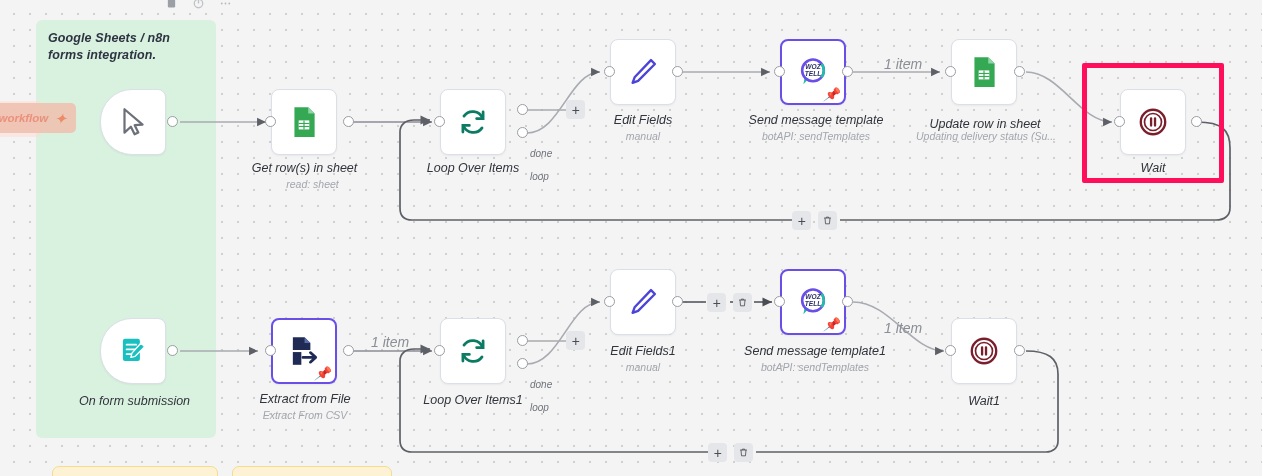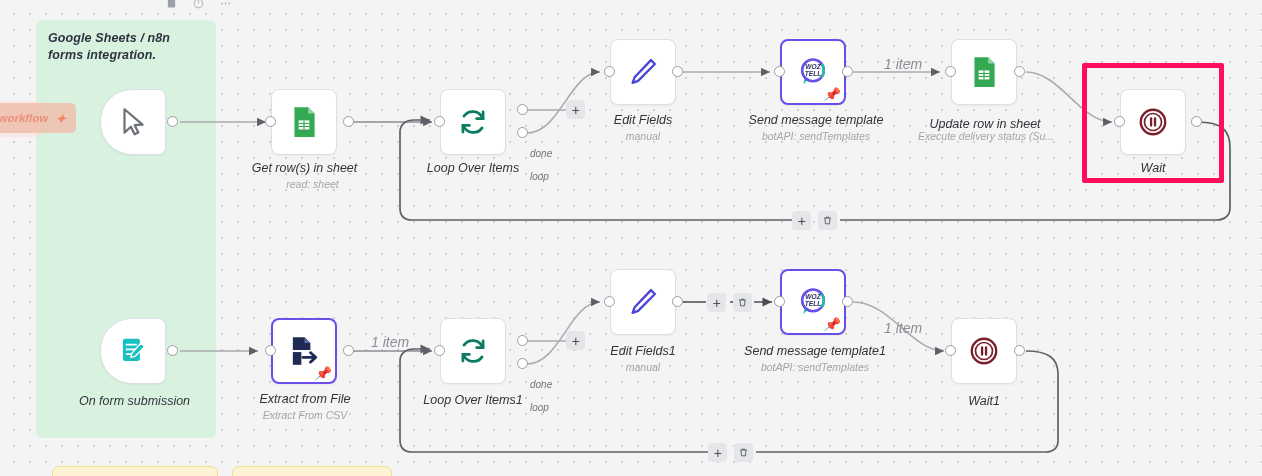--- a/index.html
+++ b/index.html
@@ -333,21 +333,21 @@
           <line x1="11" y1="17.4" x2="21" y2="17.4"></line>
           <line x1="11" y1="20.2" x2="21" y2="20.2"></line>
           <line x1="16" y1="14.5" x2="16" y2="23"></line>
         </g>
       </svg>
     </span>
   </div>
   <div class="port" style="left:945px; top:66px;"></div>
   <div class="port" style="left:1014px; top:66px;"></div>
   <div class="node-label" style="left:906px; top:116px; width:158px;">Update row in sheet</div>
-  <div class="node-sub" style="left:906px; top:130px; width:160px;">Execute delivery status (Su...</div>
+  <div class="node-sub" style="left:906px; top:130px; width:160px;">Updating delivery status (Su...</div>
 
   <div class="node" style="left:1120px; top:89px;">
     <span class="ico">
       <svg viewBox="0 0 32 32">
         <circle cx="16" cy="16" r="11.5" fill="none" stroke="#7b1e2b" stroke-width="2.2"></circle>
         <circle cx="16" cy="16" r="8" fill="none" stroke="#7b1e2b" stroke-width="1.6"></circle>
         <rect x="13.1" y="11.6" width="2.2" height="8.8" rx="1" fill="#7b1e2b"></rect>
         <rect x="16.8" y="11.6" width="2.2" height="8.8" rx="1" fill="#7b1e2b"></rect>
       </svg>
     </span>

